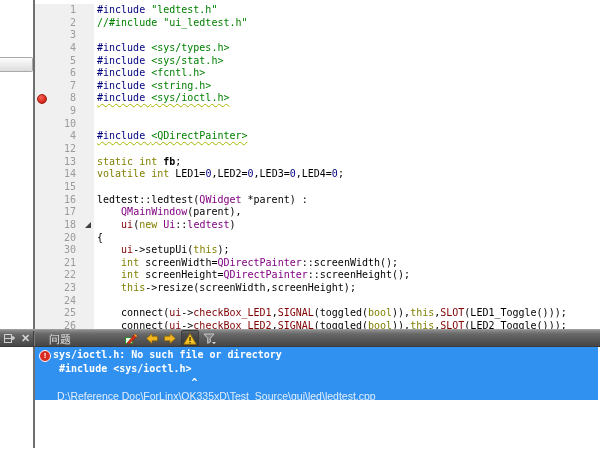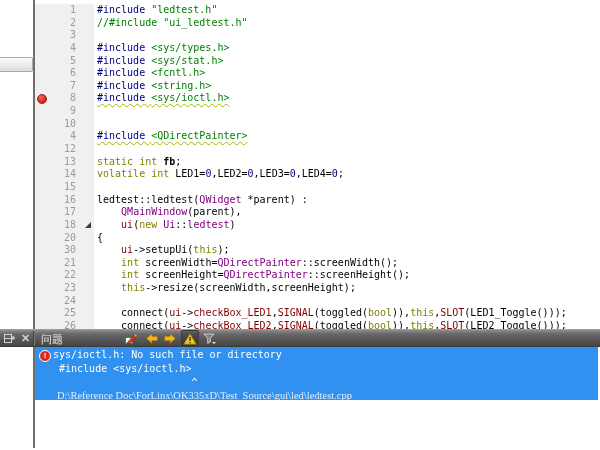--- a/index.html
+++ b/index.html
@@ -37,36 +37,36 @@
   .tb{color:#000;font-weight:bold}
 
   
   .out-toolbar { position:absolute; left:0; top:329px; width:600px; height:18px; z-index:2;
                  background:linear-gradient(#8d8d8d,#686868 25%,#555 65%,#464646);
                  border-top:1px solid #9d9d9d; border-bottom:1px solid #3a3a3a; }
   .tb-btn { position:absolute; top:0; height:17px; display:flex; align-items:center;
             justify-content:center; background:transparent; border:none; cursor:default; }
   .tb-sep { position:absolute; left:33px; top:1px; width:1px; height:15px; background:#3e3e3e;
             box-shadow:1px 0 0 #7b7b7b; }
-  .tb-title { position:absolute; left:41px; top:2px; color:#ececec; font-size:11px;
+  .tb-title { position:absolute; left:49px; top:2px; color:#ececec; font-size:11px;
               font-family:"Liberation Sans", sans-serif; line-height:14px; }
   .pressed { background:rgba(0,0,0,.25); border:1px solid #3c3c3c; border-radius:2px; }
   .close-x { color:#d2d2d2; font-size:11px; font-weight:bold;
              font-family:"Liberation Sans", sans-serif; line-height:11px; }
 
   
   .issue { position:absolute; left:35px; top:347px; width:563px; height:53px;
            background:#3191f0; color:#fff; z-index:1; }
   .err-badge { position:absolute; left:4px; top:3px; width:12px; height:12px; border-radius:50%;
                background:#d92b20; border:1px solid #ffffff; color:#fff; font-size:8px;
                font-weight:bold; text-align:center; line-height:10px;
                font-family:"Liberation Sans", sans-serif; }
   .issue pre { margin:0; padding:2px 0 0 18px; font-family:"DejaVu Sans Mono", monospace;
-               font-size:10px; line-height:12px; color:#fff; white-space:pre; }
-  .issue-path { padding-left:22px; margin-top:1px; font-family:Liberation Serif, serif;
+               font-size:10px; line-height:12px; color:#fff; white-space:pre;font-weight:bold; }
+  .issue-path { padding-left:22px; margin-top:1px; font-family:Liberation Sans, sans-serif;
                 font-size:10.5px; color:rgba(255,255,255,.85); white-space:nowrap; }
 </style>
 </head>
 <body>
 
 <div class="screen">
 
   <div class="left-panel">
     <div class="left-handle"></div>
   </div>

